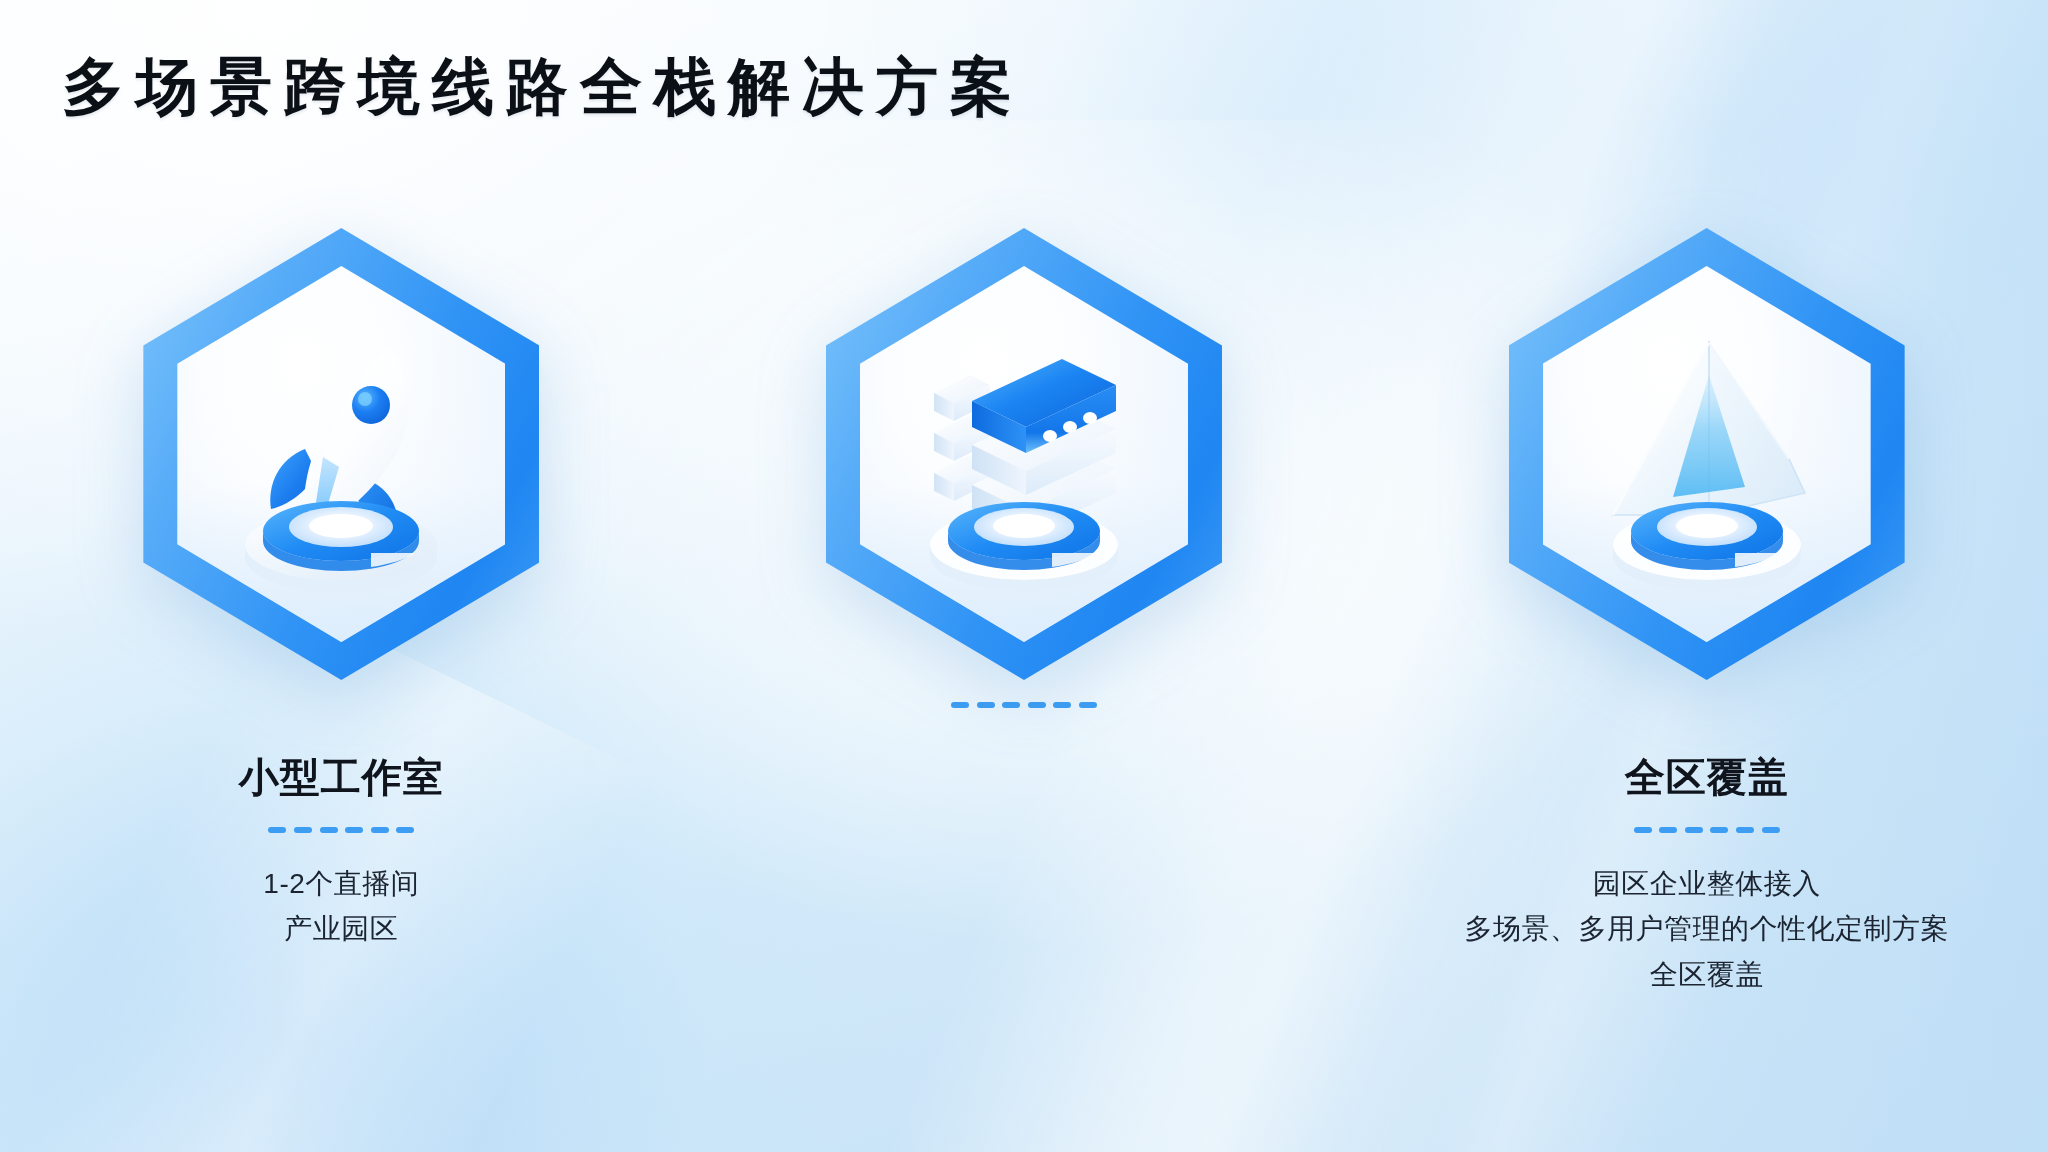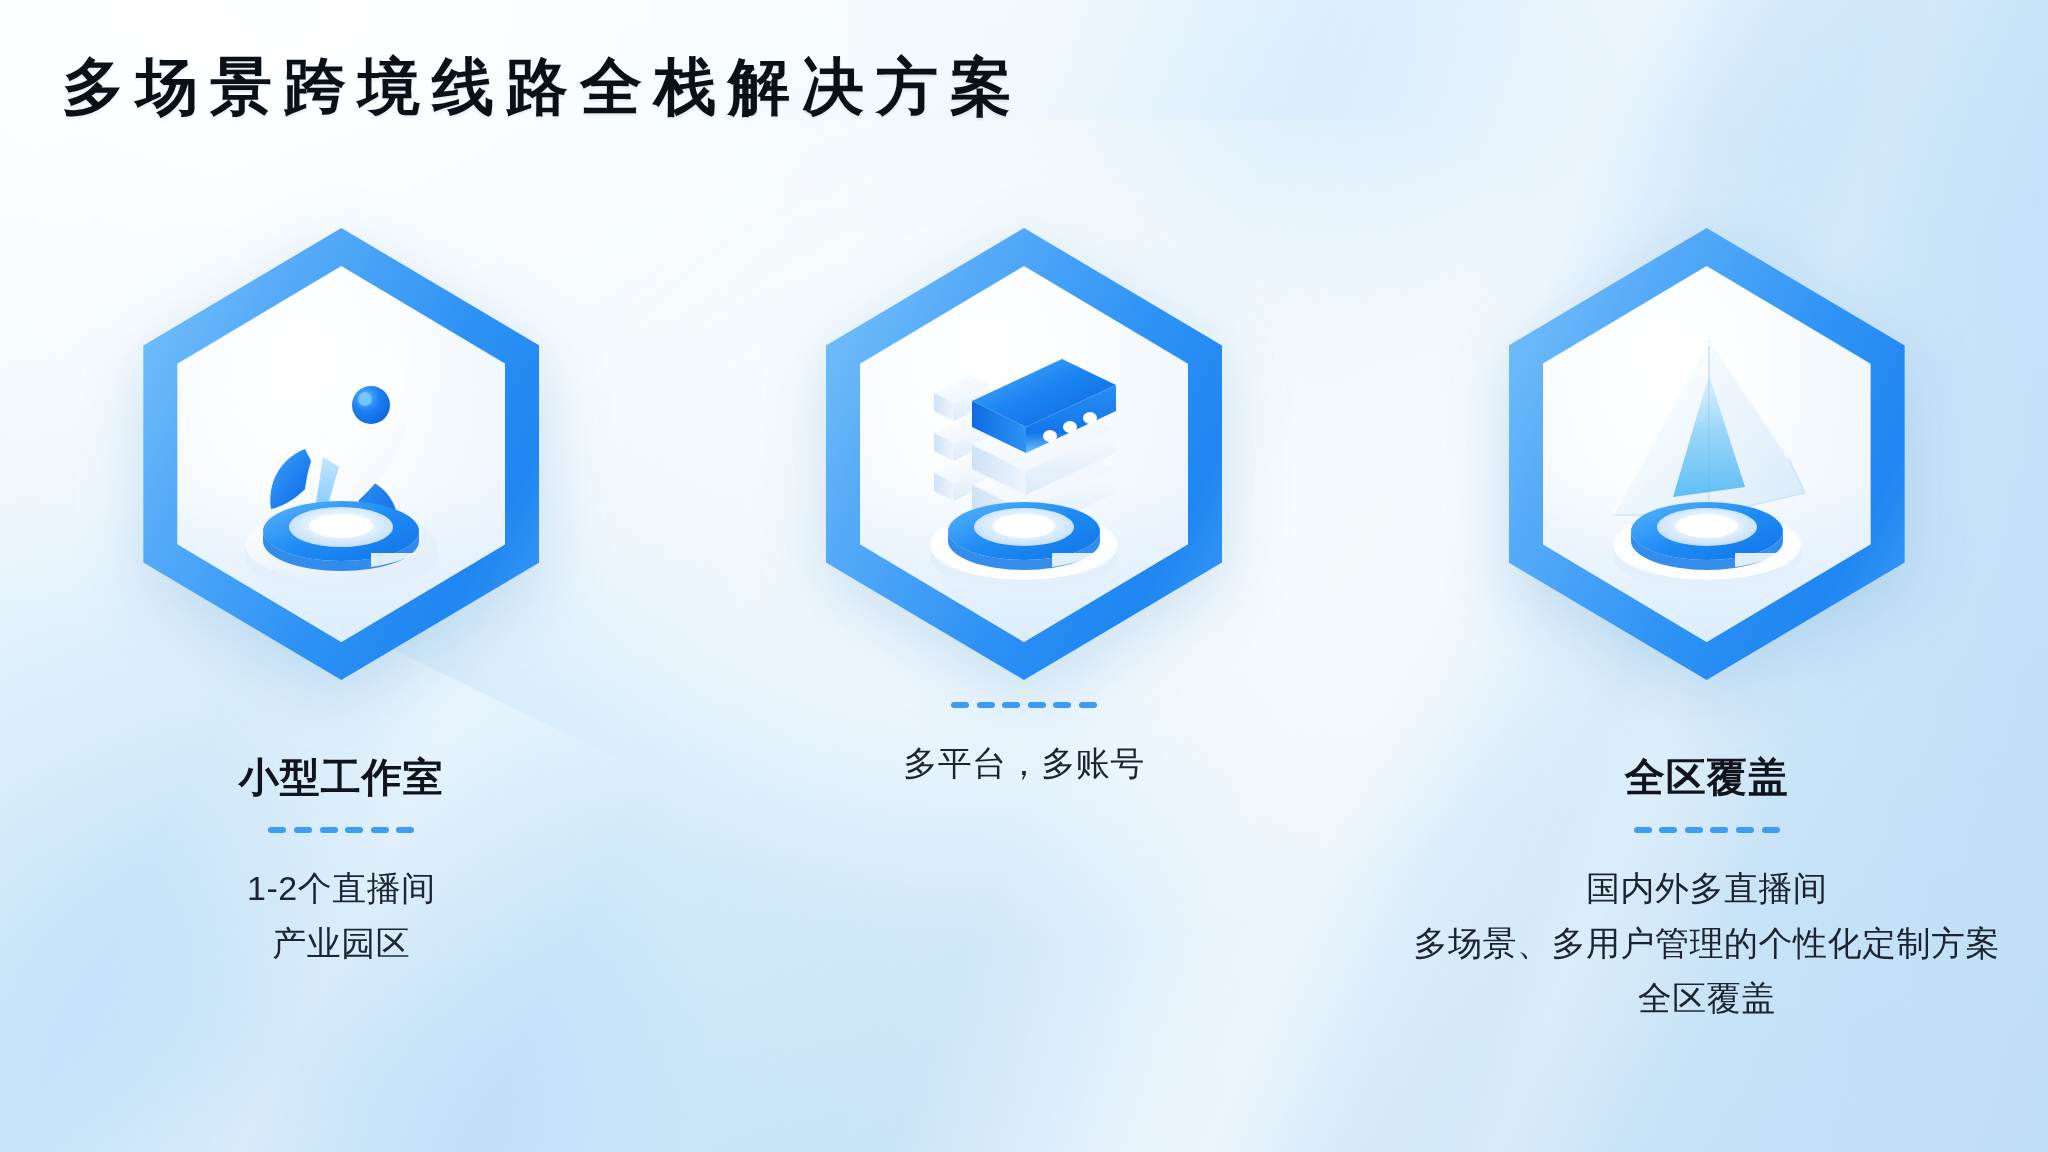--- a/index.html
+++ b/index.html
@@ -186,21 +186,21 @@
     width: 18px;
     height: 6px;
     border-radius: 3px;
     background: #3d9df2;
     display: block;
   }
   .card-body {
     margin-top: 28px;
     text-align: center;
     color: #1b2430;
-    font-size: 34px;
+    font-size: 28px;
     line-height: 1.62;
     font-weight: 400;
     letter-spacing: 0.5px;
     white-space: nowrap;
   }
   .card-body div { white-space: nowrap; }
 </style>
 </head>
 <body>
 
@@ -398,21 +398,20 @@
 
       <div class="divider">
         <span style="background: rgb(61, 157, 242);"></span>
         <span style="background: rgb(61, 157, 242);"></span>
         <span style="background: rgb(61, 157, 242);"></span>
         <span style="background: rgb(61, 157, 242);"></span>
         <span style="background: rgb(61, 157, 242);"></span>
         <span style="background: rgb(61, 157, 242);"></span>
       </div>
       <div class="card-body">
-        <div>多平台，多账号</div>
       </div>
     </div>
 
     <div class="card">
 
       <div class="hex-wrap">
         <div class="hex-outer"></div>
         <div class="hex-inner"></div>
 
         <svg class="hex-art" viewBox="0 0 260 290">
@@ -466,20 +465,20 @@
       <div class="card-title">全区覆盖</div>
       <div class="divider">
         <span style="background: rgb(61, 157, 242);"></span>
         <span style="background: rgb(61, 157, 242);"></span>
         <span style="background: rgb(61, 157, 242);"></span>
         <span style="background: rgb(61, 157, 242);"></span>
         <span style="background: rgb(61, 157, 242);"></span>
         <span style="background: rgb(61, 157, 242);"></span>
       </div>
       <div class="card-body">
-        <div>国内外多直播间</div>
+        <div>园区企业整体接入</div>
         <div>多场景、多用户管理的个性化定制方案</div>
         <div>全区覆盖</div>
       </div>
     </div>
 
   </div>
 </div>
 
 </body></html>

